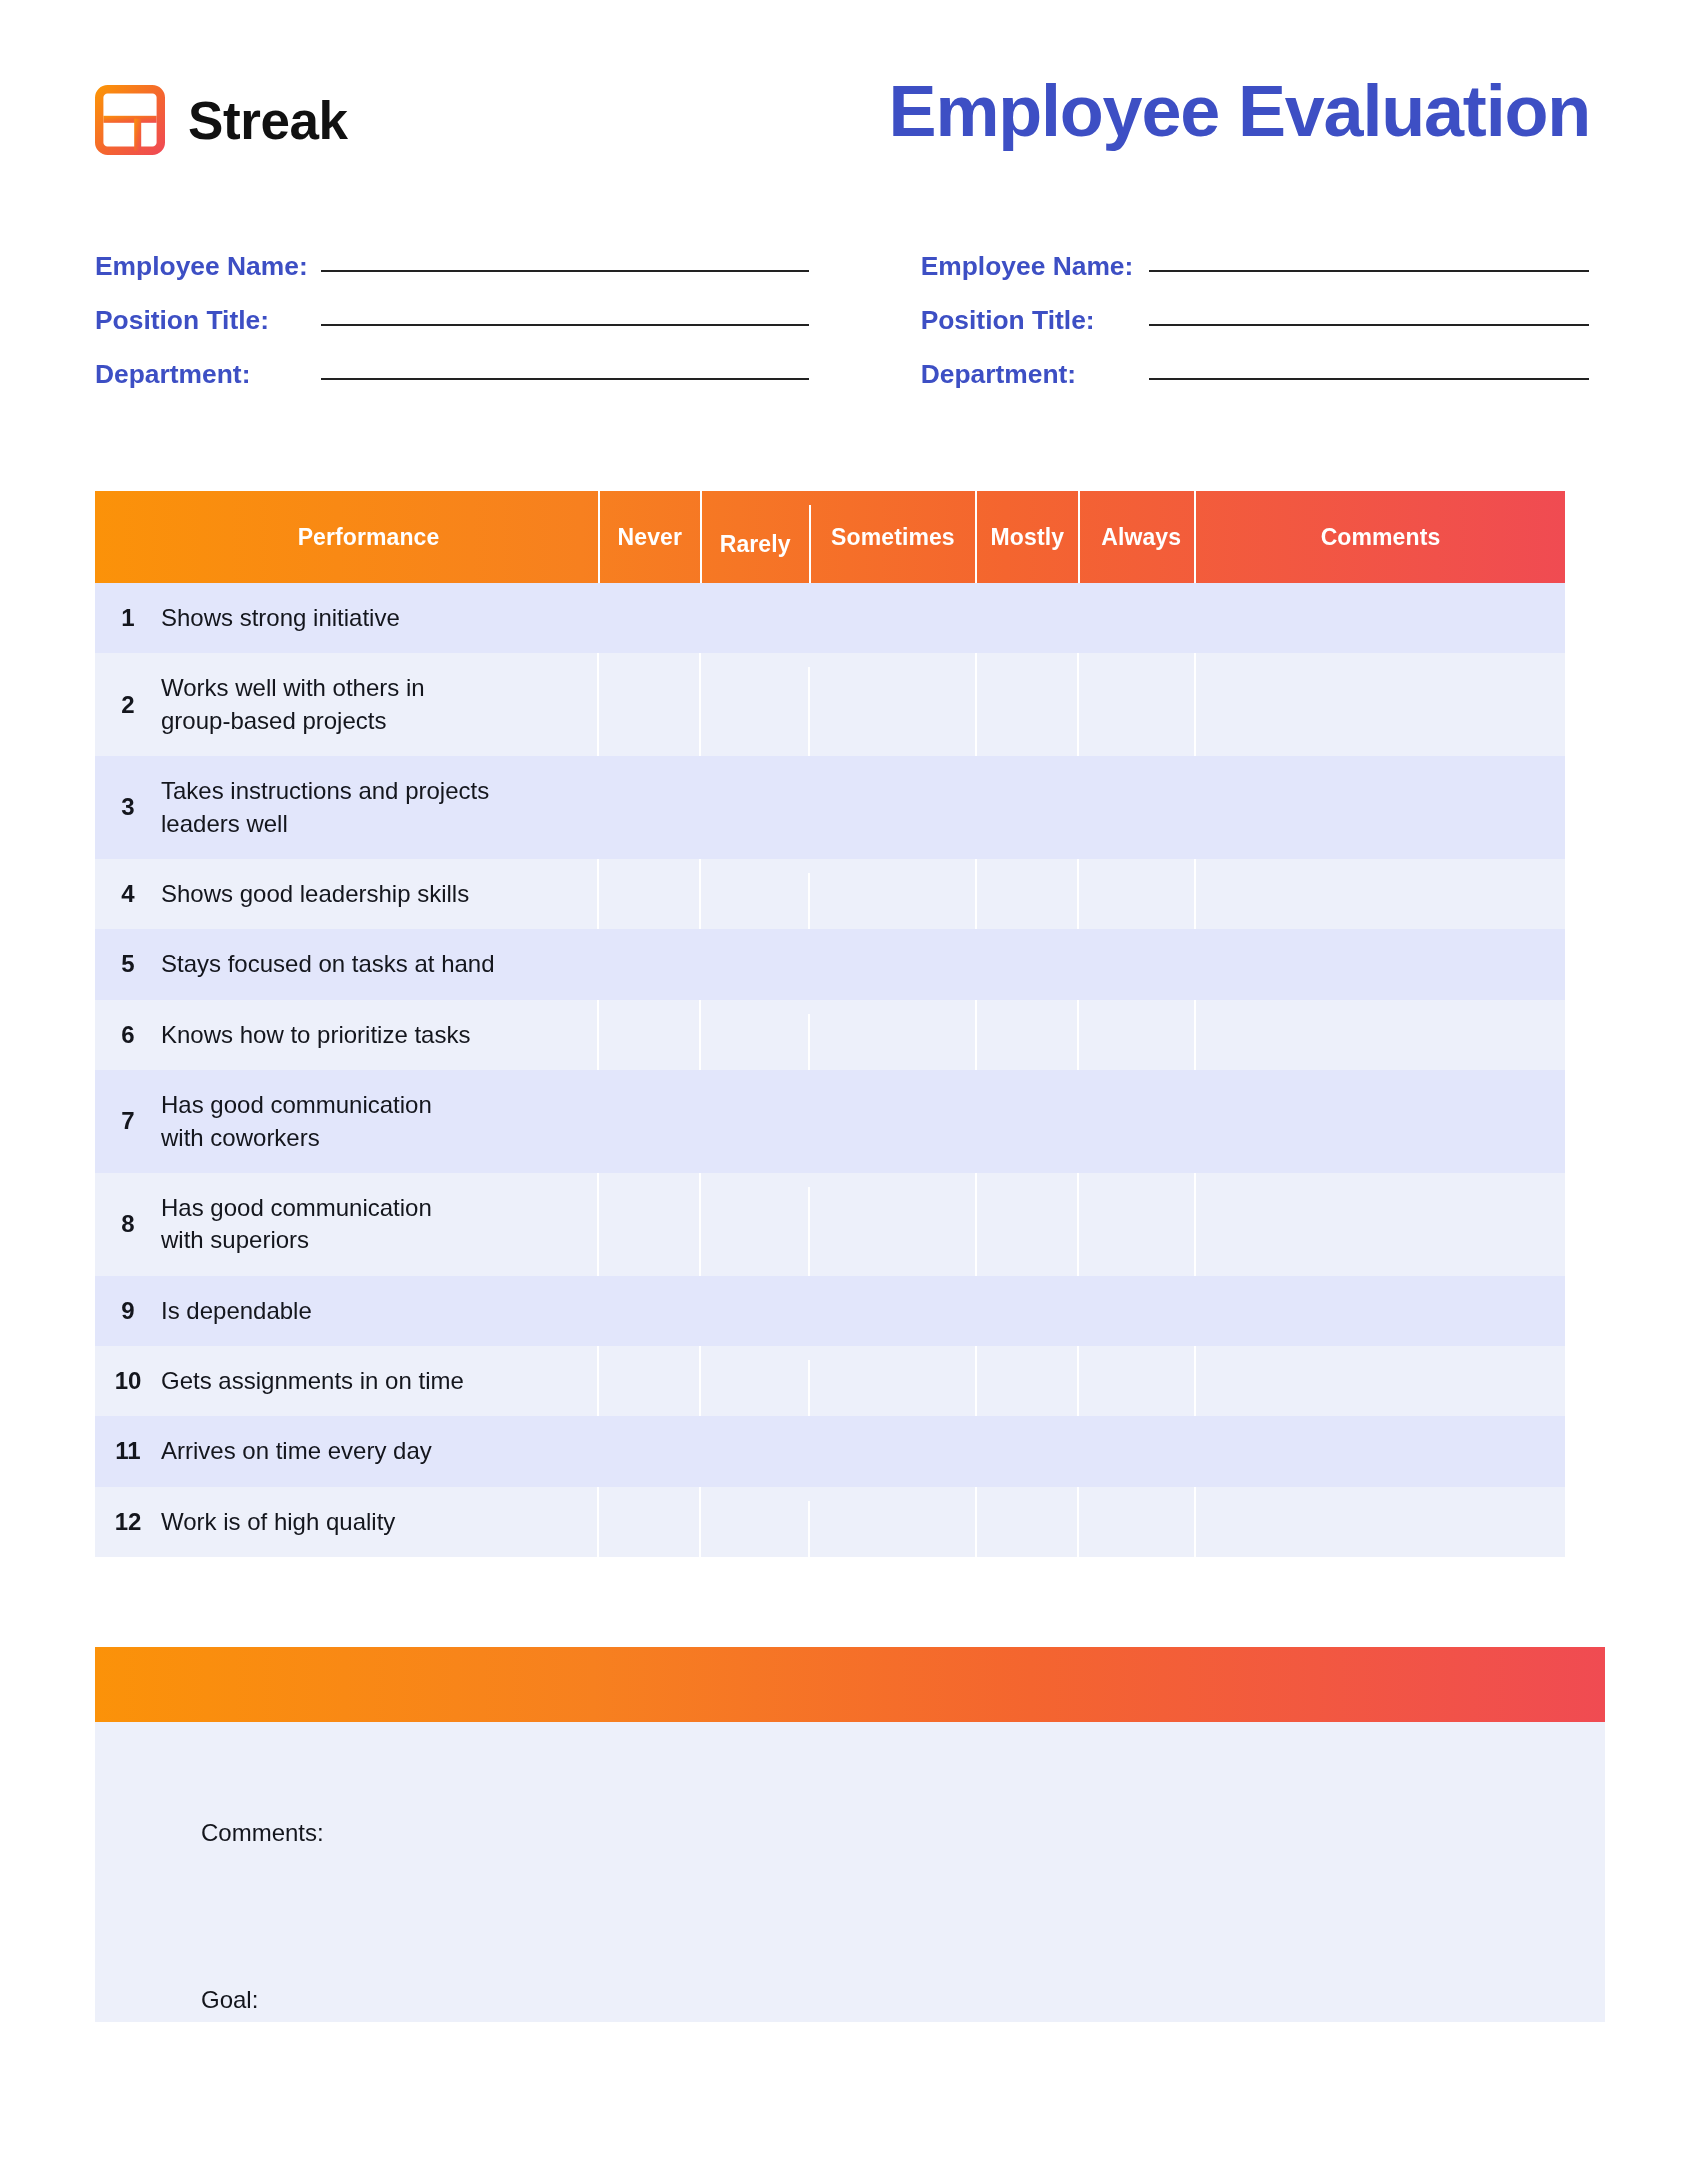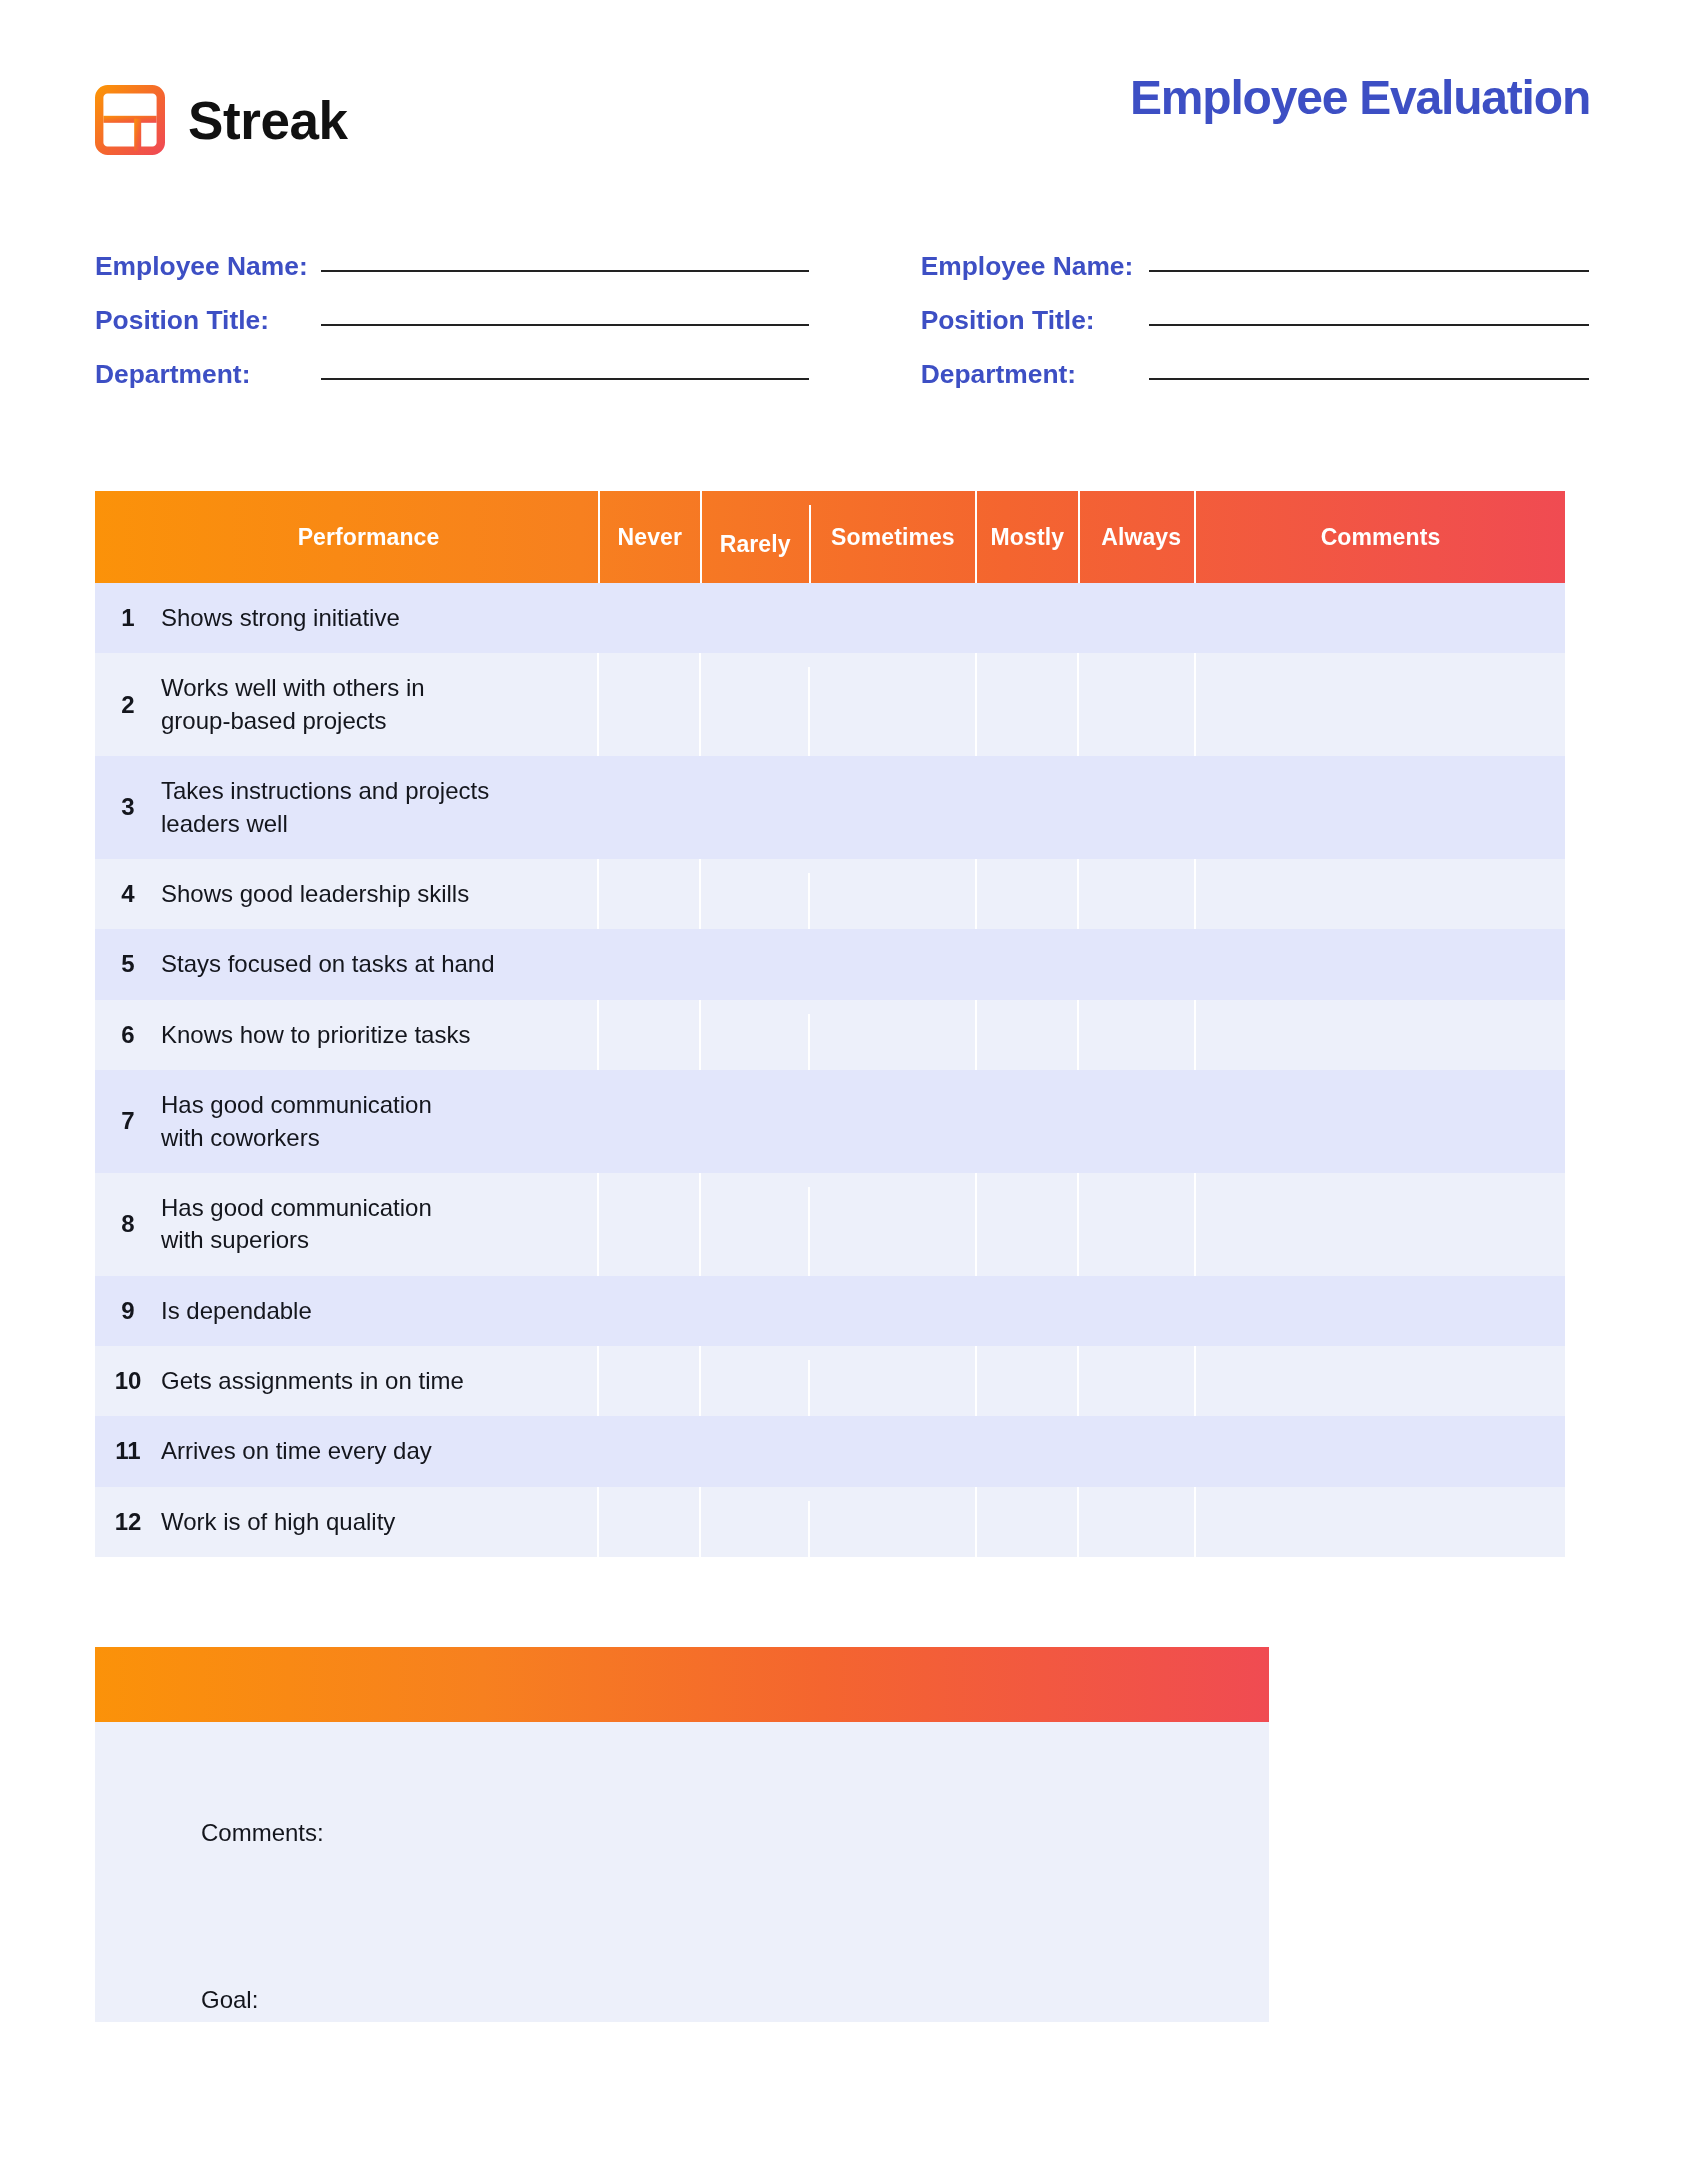--- a/index.html
+++ b/index.html
@@ -54,21 +54,21 @@
     color: #111111;
     letter-spacing: -0.4px;
     line-height: 1;
     white-space: nowrap;
   }
 
   .doc-title {
     position: absolute;
     right: 95px;
     top: 72px;
-    font-size: 48px;
+    font-size: 72px;
     font-weight: 700;
     color: #3d4fc4;
     letter-spacing: -1.2px;
     line-height: 1.1;
     white-space: nowrap;
   }
 
   
   .identity {
     position: absolute;
@@ -192,21 +192,21 @@
     color: #14161d;
     line-height: 1.35;
     white-space: pre-line;
   }
 
   
   .notes-panel {
     position: absolute;
     left: 95px;
     top: 1647px;
-    width: 1174px;
+    width: 1510px;
     border-radius: 29px;
   }
 
   .notes-bar {
     height: 75px;
     background: linear-gradient(90deg, #fb9209 0%, #f7801f 33%, #f4652f 62%, #f04b52 100%);
   }
 
   .notes-body {
     background: #edf0fa;

